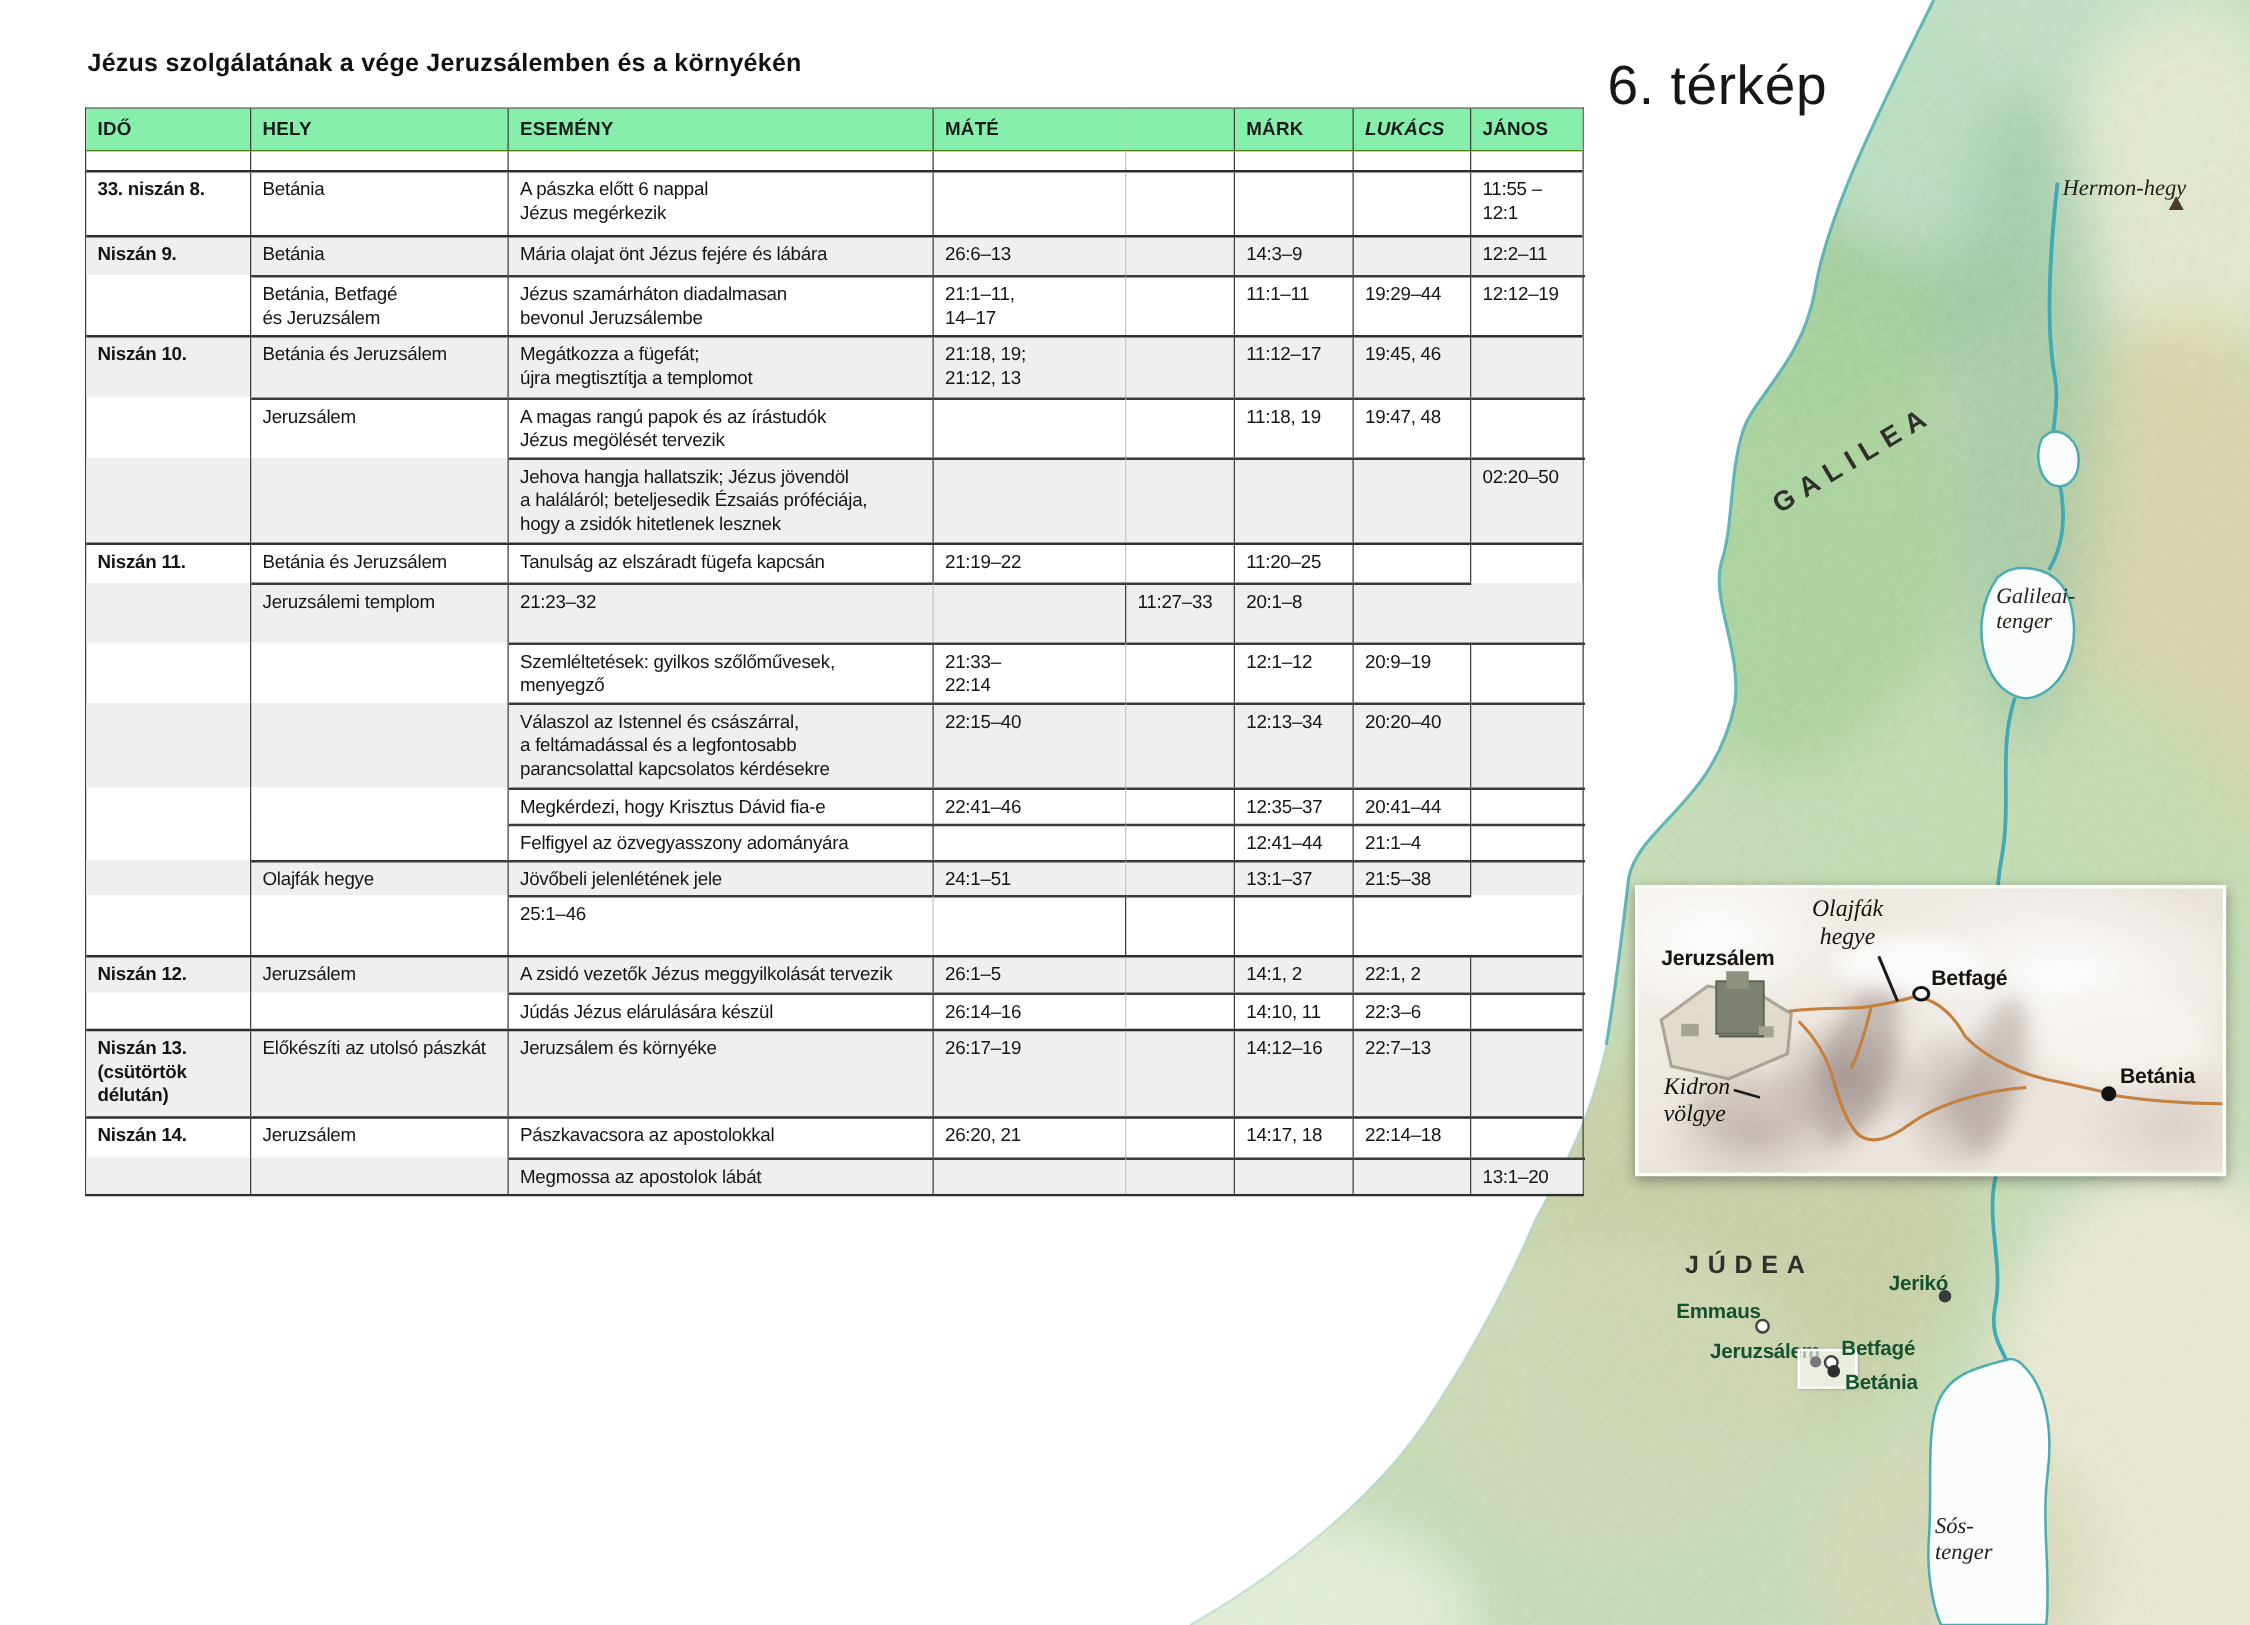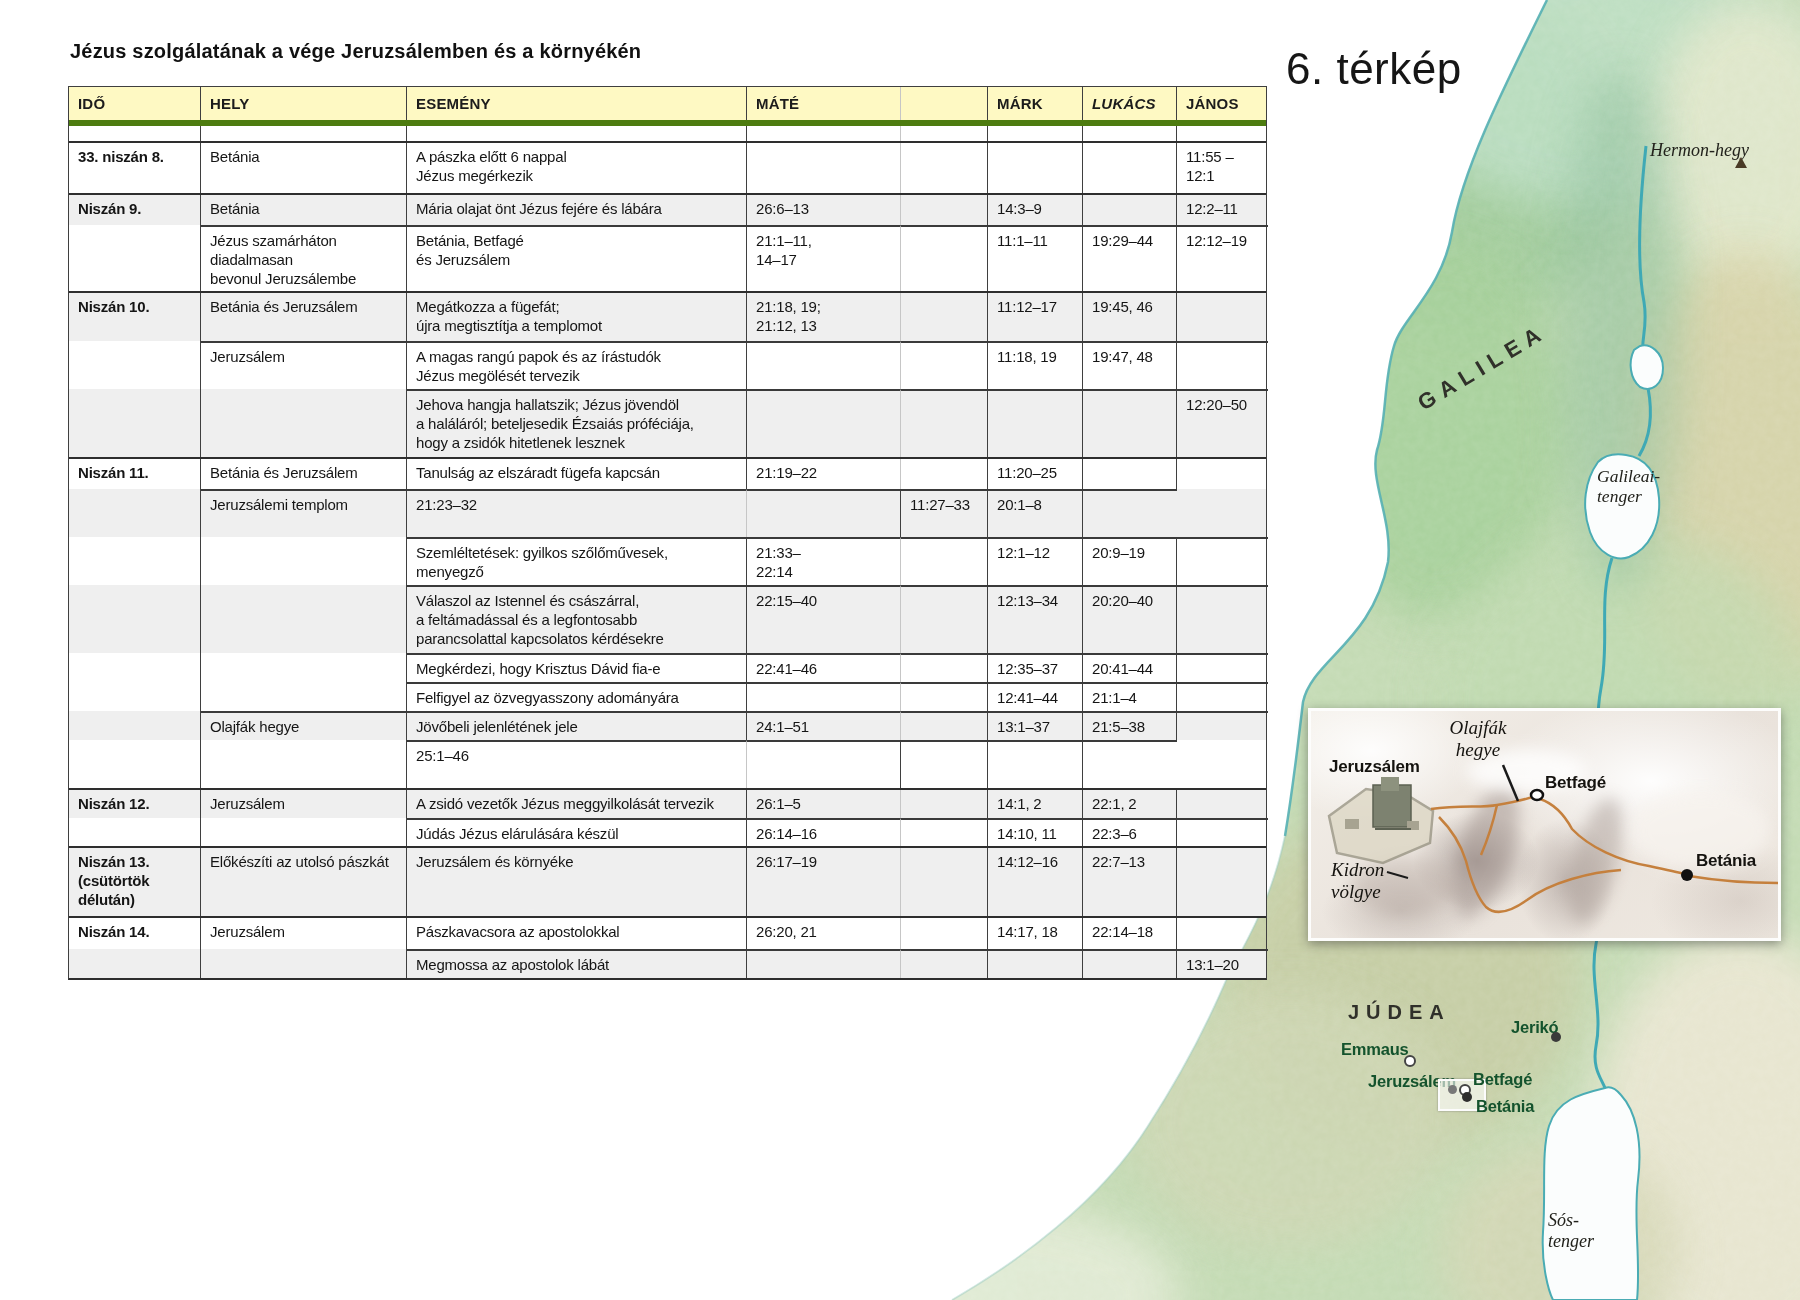--- a/index.html
+++ b/index.html
@@ -27,21 +27,21 @@
            radial-gradient(120px 80px at 430px 190px, rgba(190,178,170,.4), transparent 75%),
            linear-gradient(145deg,#f4f0ea,#e9e2db 55%,#efe9e1);}
   .inset .map-label{color:#15130f;}
   .inset .lbl-place{font-size:17px;}
   .inset .lbl-serif{font-size:19px;}
   
   .chart{position:absolute;left:68px;top:40px;width:1199px;}
   .chart-title{font-size:20px;font-weight:700;letter-spacing:0.2px;color:#111;margin:0 0 0 2px;height:46px;}
   .tbl{border:1px solid #3f3f3f;border-bottom:2px solid #2e2e2e;background:transparent;}
   .trow{display:grid;grid-template-columns:132px 206px 340px 154px 87px 95px 94px 91px;}
-  .trow.head{background:#fef9c3;border-bottom:6px solid #4d7c0f;}
+  .trow.head{background:#86efac;border-bottom:1px solid #4d7c0f;}
   .trow.head .tcell{min-height:33px;display:flex;align-items:center;font-weight:700;font-size:15px;letter-spacing:0.2px;color:#1c1c1c;}
   .trow.gap .tcell{min-height:15px;}
   .trow.shade{background:#efefef;}
   .tcell{padding:5px 6px 3px 9px;font-size:15px;line-height:1.25;letter-spacing:-0.2px;white-space:pre-line;box-sizing:border-box;}
   .tcell.c0,.tcell.c1,.tcell.c2,.tcell.c5,.tcell.c6{border-right:1px solid #3f3f3f;}
   .tcell.c3{border-right:1px solid #c6c6c6;}
   .tcell.c4{border-right:1px solid #3f3f3f;}
   .tcell.time{font-weight:700;}
   .trow.sep-full{border-top:2px solid #2e2e2e;}
   .trow.sep-place .tcell:not(.c0){border-top:2px solid #3a3a3a;}
@@ -232,24 +232,24 @@
           <div class="tcell c1" style="min-height: 30px;">Betánia</div>
           <div class="tcell c2" style="min-height: 30px;">Mária olajat önt Jézus fejére és lábára</div>
           <div class="tcell c3" style="min-height: 30px;">26:6–13</div>
           <div class="tcell c4" style="min-height: 30px;"></div>
           <div class="tcell c5" style="min-height: 30px;">14:3–9</div>
           <div class="tcell c6" style="min-height: 30px;"></div>
           <div class="tcell c7" style="min-height: 30px;">12:2–11</div>
         </div>
         <div class="trow sep-place">
           <div class="tcell c0 time" style="min-height: 48px;"></div>
+          <div class="tcell c1" style="min-height: 48px;">Betánia, Betfagé
+és Jeruzsálem</div>
           <div class="tcell c2" style="min-height: 48px;">Jézus szamárháton diadalmasan
 bevonul Jeruzsálembe</div>
-          <div class="tcell c1" style="min-height: 48px;">Betánia, Betfagé
-és Jeruzsálem</div>
           <div class="tcell c3" style="min-height: 48px;">21:1–11,
 14–17</div>
           <div class="tcell c4" style="min-height: 48px;"></div>
           <div class="tcell c5" style="min-height: 48px;">11:1–11</div>
           <div class="tcell c6" style="min-height: 48px;">19:29–44</div>
           <div class="tcell c7" style="min-height: 48px;">12:12–19</div>
         </div>
         <div class="trow sep-full shade">
           <div class="tcell c0 time" style="min-height: 48px;">Niszán 10.</div>
           <div class="tcell c1" style="min-height: 48px;">Betánia és Jeruzsálem</div>
@@ -276,21 +276,21 @@
         <div class="trow sep-event shade">
           <div class="tcell c0 time" style="min-height: 68px;"></div>
           <div class="tcell c1" style="min-height: 68px;"></div>
           <div class="tcell c2" style="min-height: 68px;">Jehova hangja hallatszik; Jézus jövendöl
 a haláláról; beteljesedik Ézsaiás próféciája,
 hogy a zsidók hitetlenek lesznek</div>
           <div class="tcell c3" style="min-height: 68px;"></div>
           <div class="tcell c4" style="min-height: 68px;"></div>
           <div class="tcell c5" style="min-height: 68px;"></div>
           <div class="tcell c6" style="min-height: 68px;"></div>
-          <div class="tcell c7" style="min-height: 68px;">12:20–50</div>
+          <div class="tcell c7" style="min-height: 68px;">02:20–50</div>
         </div>
         <div class="trow sep-full">
           <div class="tcell c0 time" style="min-height: 30px;">Niszán 11.</div>
           <div class="tcell c1" style="min-height: 30px;">Betánia és Jeruzsálem</div>
           <div class="tcell c2" style="min-height: 30px;">Tanulság az elszáradt fügefa kapcsán</div>
           <div class="tcell c3" style="min-height: 30px;">21:19–22</div>
           <div class="tcell c4" style="min-height: 30px;"></div>
           <div class="tcell c5" style="min-height: 30px;">11:20–25</div>
           <div class="tcell c6" style="min-height: 30px;"></div>
           <div class="tcell c7" style="min-height: 30px;"></div>

